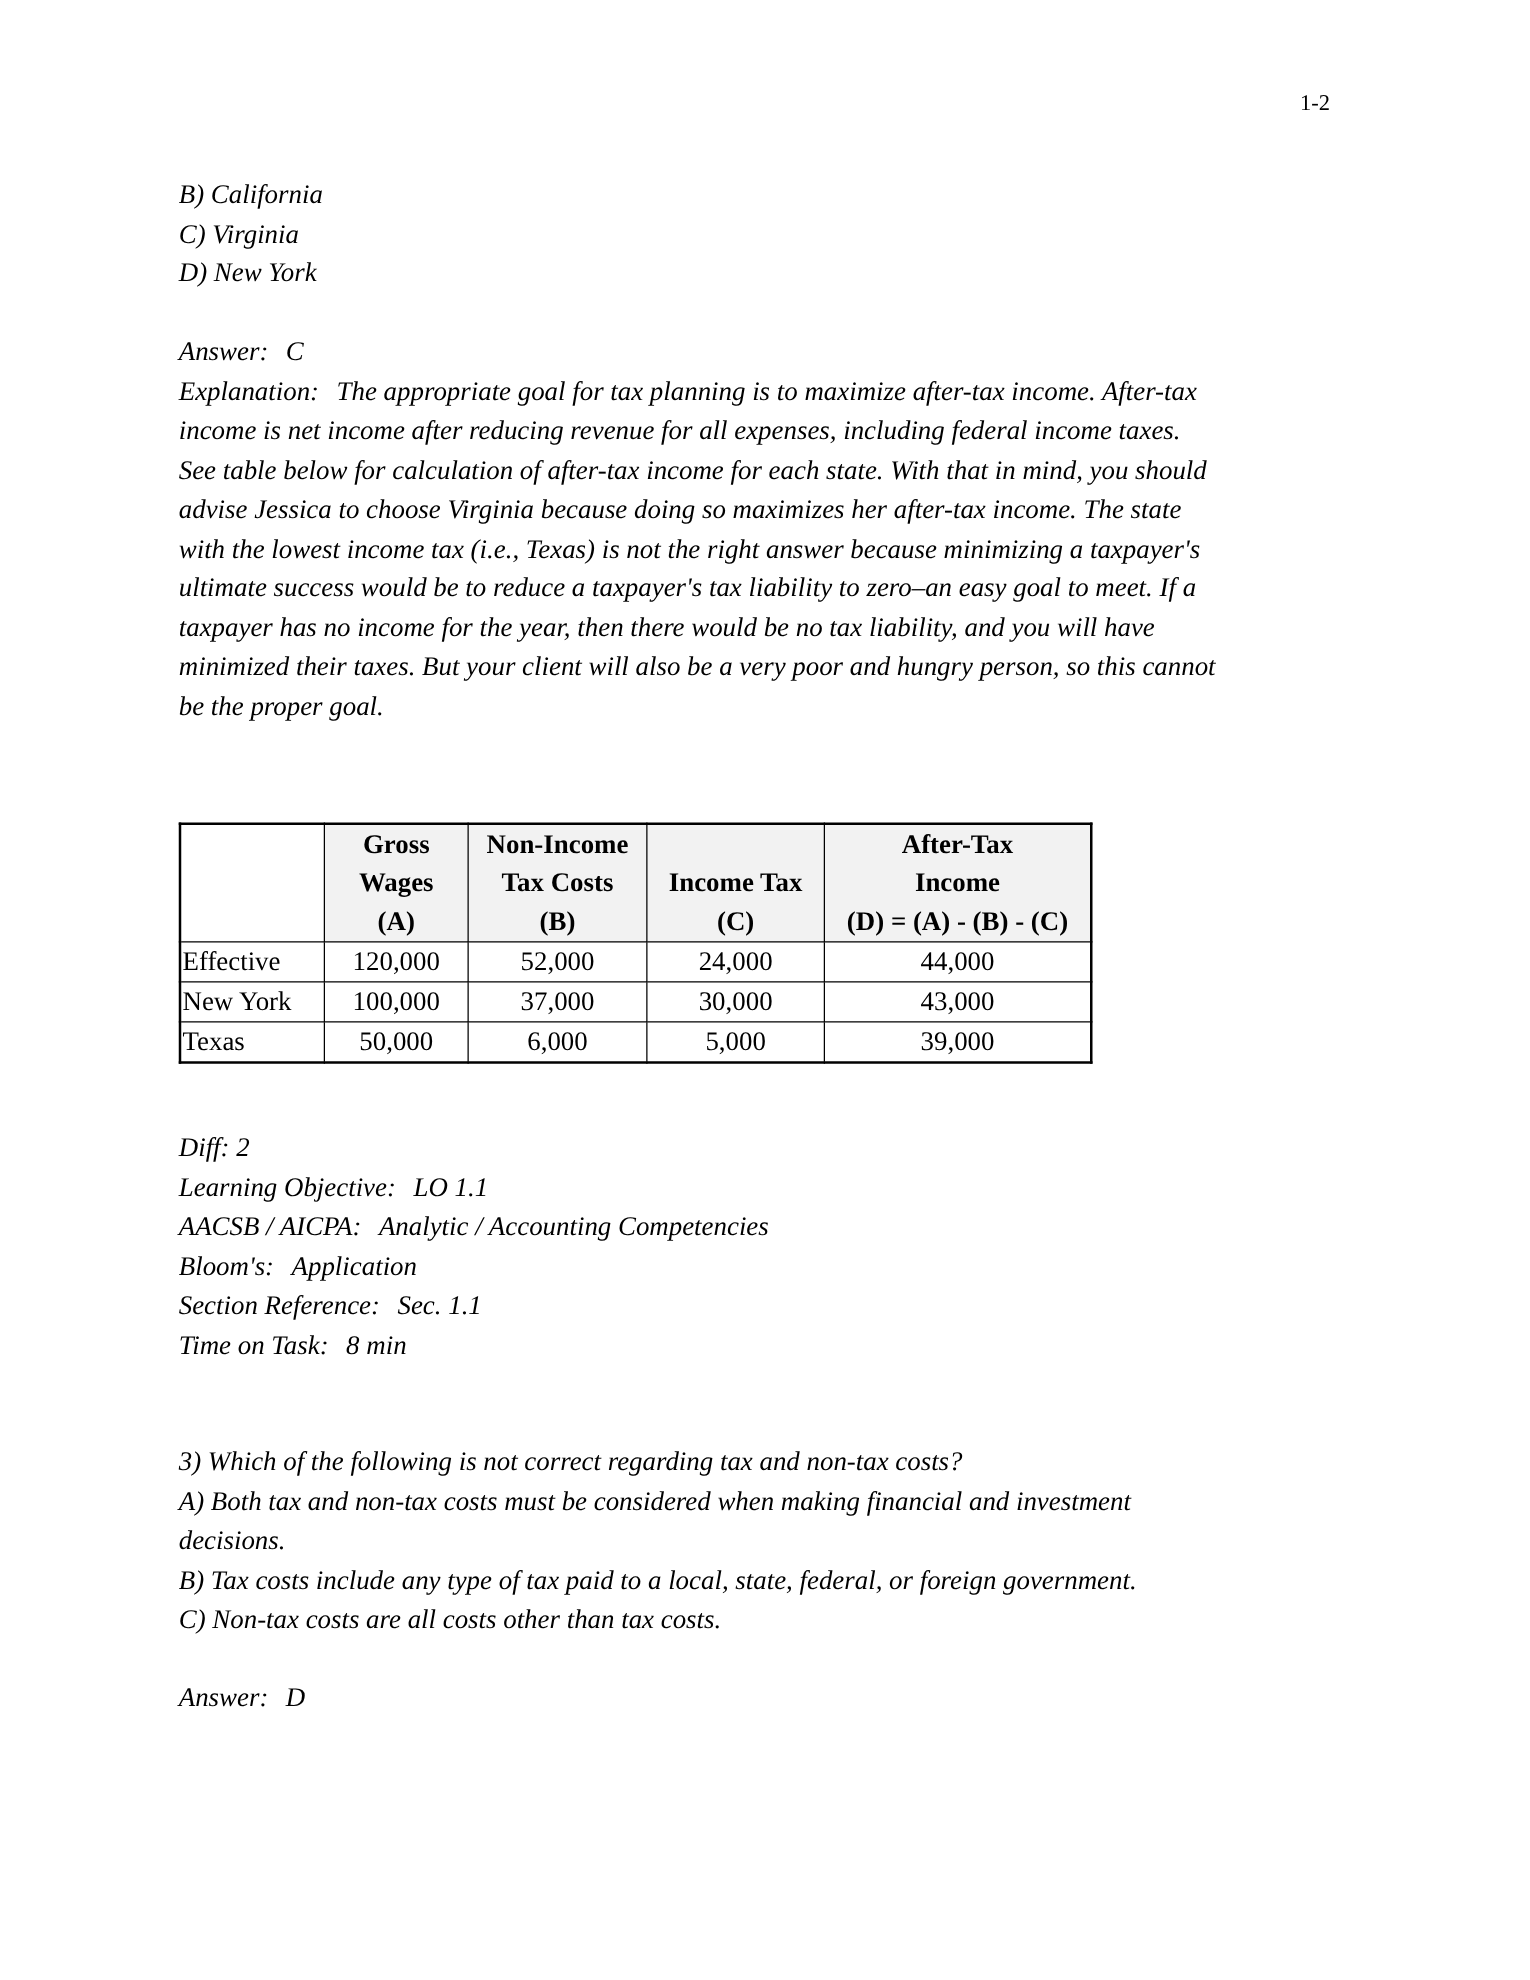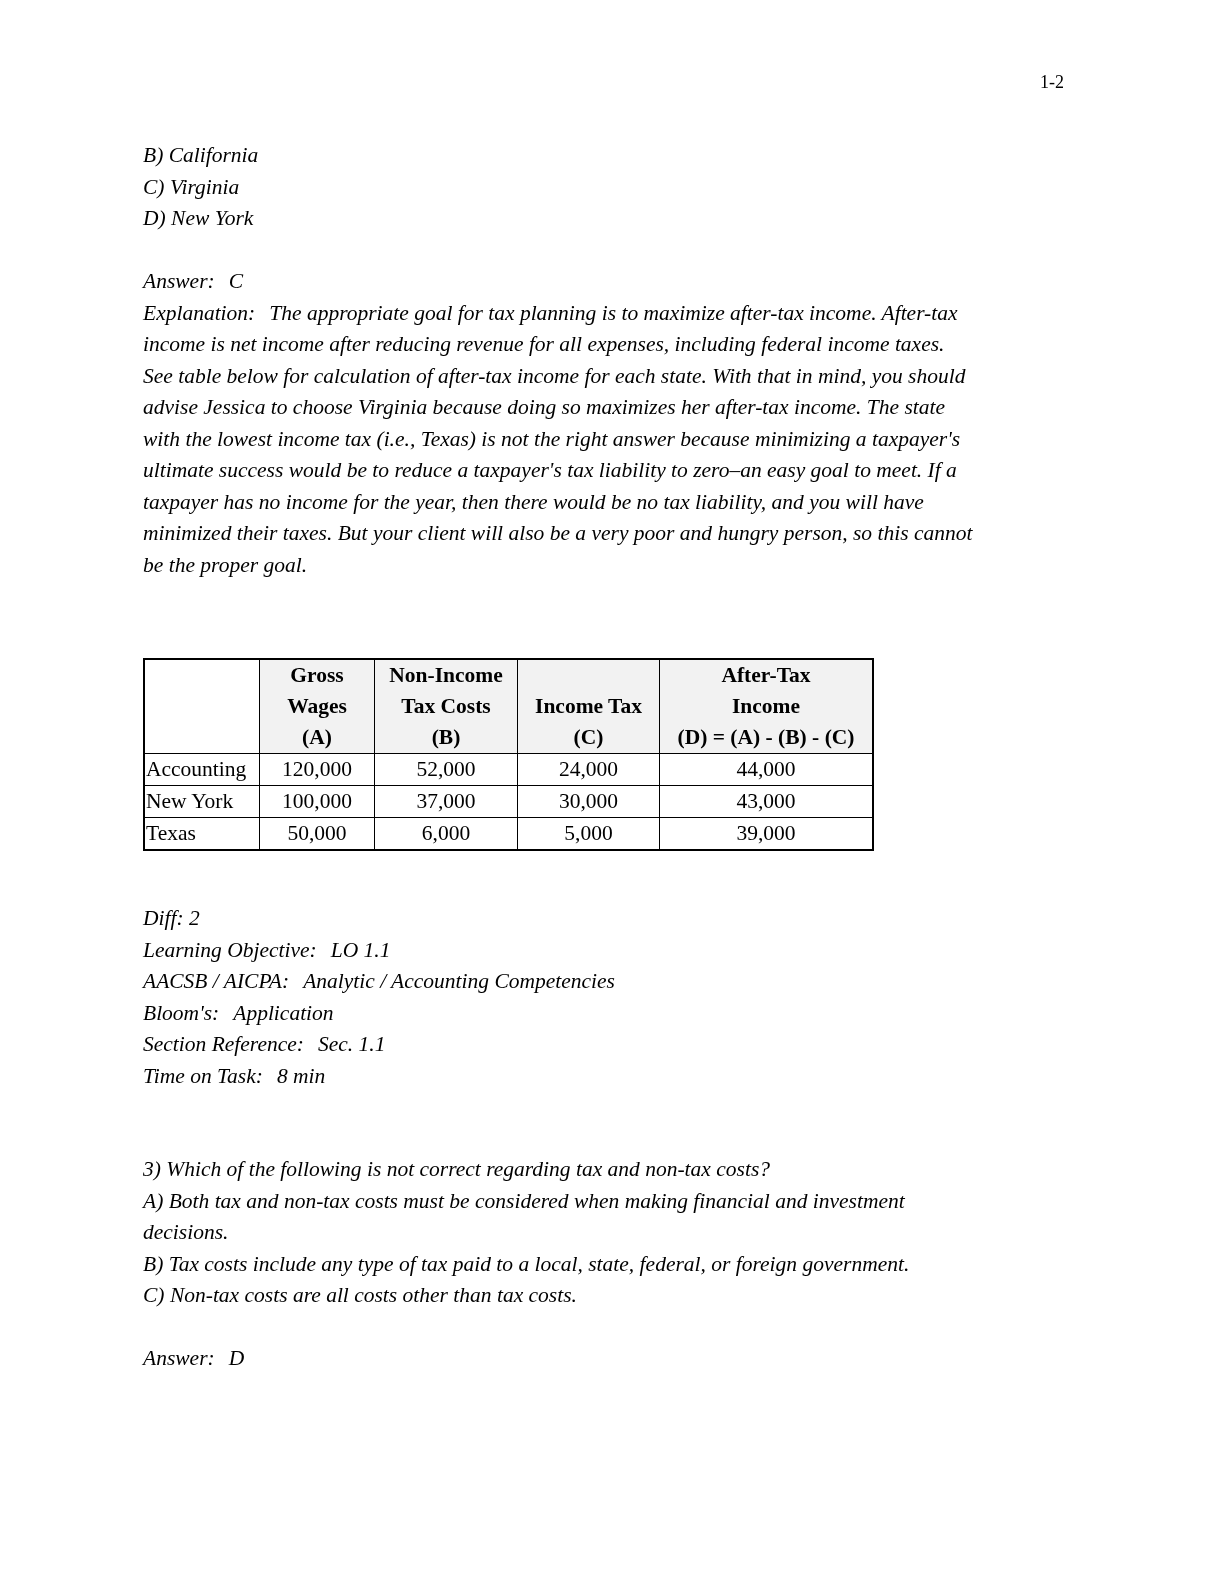--- a/index.html
+++ b/index.html
@@ -80,21 +80,21 @@
       </th>
       <th class="c4">
         <div>After-Tax</div>
           <div>Income</div>
           <div>(D) = (A) - (B) - (C)</div>
       </th>
     </tr>
   </thead>
   <tbody>
     <tr>
-      <td class="state">Accounting</td>
+      <td class="state">Effective</td>
       <td>120,000</td>
       <td>52,000</td>
       <td>24,000</td>
       <td>44,000</td>
     </tr>
     <tr>
       <td class="state">New York</td>
       <td>100,000</td>
       <td>37,000</td>
       <td>30,000</td>

